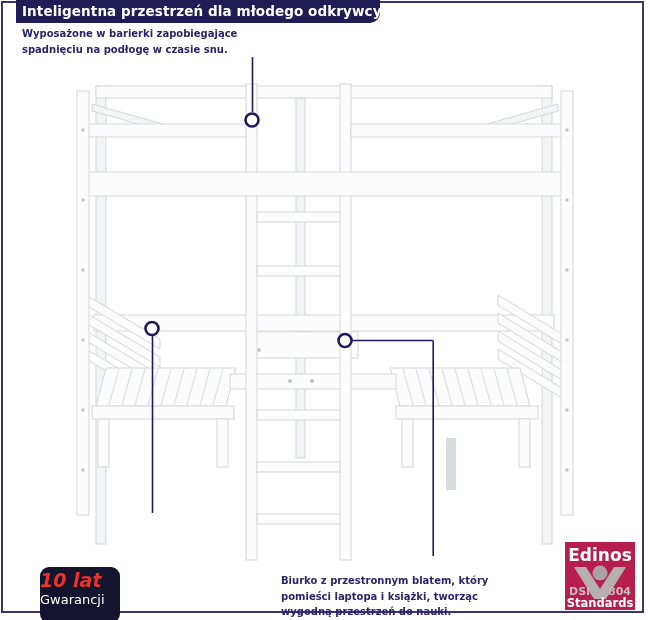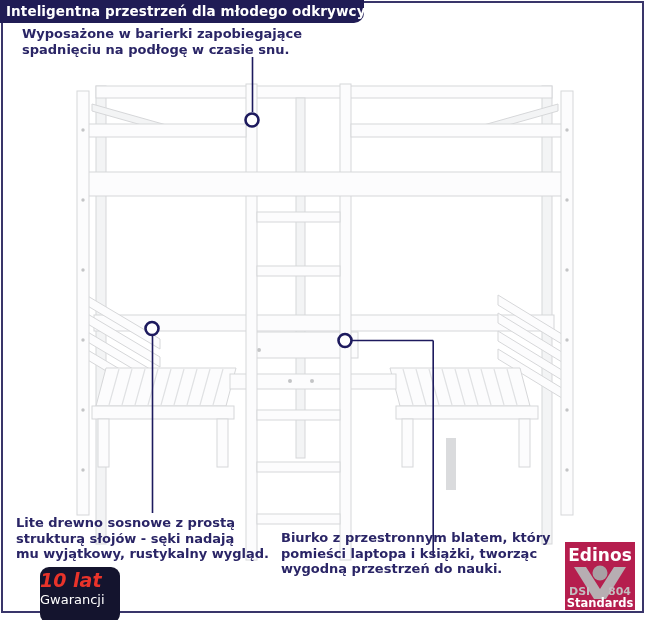--- a/index.html
+++ b/index.html
@@ -2,29 +2,29 @@
 <html><head>
 <meta charset="utf-8">
 <style>
   html,body{margin:0;padding:0;background:#fff;}
   #stage{position:relative;width:650px;height:620px;background:#fff;overflow:hidden;
          font-family:"DejaVu Sans","Liberation Sans",sans-serif;}
   
   .frame{position:absolute;left:1px;top:1px;width:643px;height:612px;box-sizing:border-box;
          border:2px solid #39356a;z-index:1;}
   
-  .banner{position:absolute;left:0;top:0;width:358px;height:23px;padding-left:6px;
+  .banner{position:absolute;left:16px;top:0;width:358px;height:23px;padding-left:6px;
           background:#201c55;color:#fff;font-weight:bold;font-size:13.5px;line-height:23px;
           border-bottom-right-radius:10px;z-index:5;letter-spacing:.1px;white-space:nowrap;}
   
-  .para{position:absolute;color:#2a2566;font-weight:bold;font-size:13px;line-height:15.5px;
+  .para{position:absolute;color:#2a2566;font-weight:bold;font-size:10px;line-height:15.5px;
         white-space:pre-line;z-index:4;}
   .para.top{left:22px;top:26px;}
   .para.left{left:16px;top:515px;}
-  .para.right{left:281px;top:530px;}
+  .para.right{left:281px;top:573px;}
   
   .logo{position:absolute;left:482px;top:8px;width:160px;height:72px;z-index:4;}
   .logo .chair{position:absolute;left:0;top:2px;}
   .logo .word{position:absolute;left:69px;top:17px;display:inline-block;
               font-family:"Liberation Sans",sans-serif;font-weight:bold;font-size:43px;
               color:#171717;transform:scaleX(.70);transform-origin:left top;letter-spacing:1px;}
   
   .warranty{position:absolute;left:8px;top:567px;width:80px;height:56px;background:#14142e;
             border-radius:9px;z-index:5;text-align:left;margin-left:32px;}
   .warranty .yrs{color:#e9332a;font-weight:bold;font-style:italic;font-size:19px;line-height:24px;margin-top:1px;}
@@ -154,23 +154,20 @@
       <circle class="dot" cx="345" cy="340.5" r="6.5"></circle>
     </g>
   </svg>
 
   <div class="banner">
     <span>Inteligentna przestrzeń dla młodego odkrywcy!</span>
   </div>
 
   <div class="para top">Wyposażone w barierki zapobiegające
 spadnięciu na podłogę w czasie snu.</div>
-  <div class="para left">Lite drewno sosnowe z prostą
-strukturą słojów - sęki nadają
-mu wyjątkowy, rustykalny wygląd.</div>
   <div class="para right">Biurko z przestronnym blatem, który
 pomieści laptopa i książki, tworząc
 wygodną przestrzeń do nauki.</div>
 
 
   <div class="warranty">
     <div class="yrs">10 lat</div>
     <div class="lbl">Gwarancji</div>
   </div>
 

